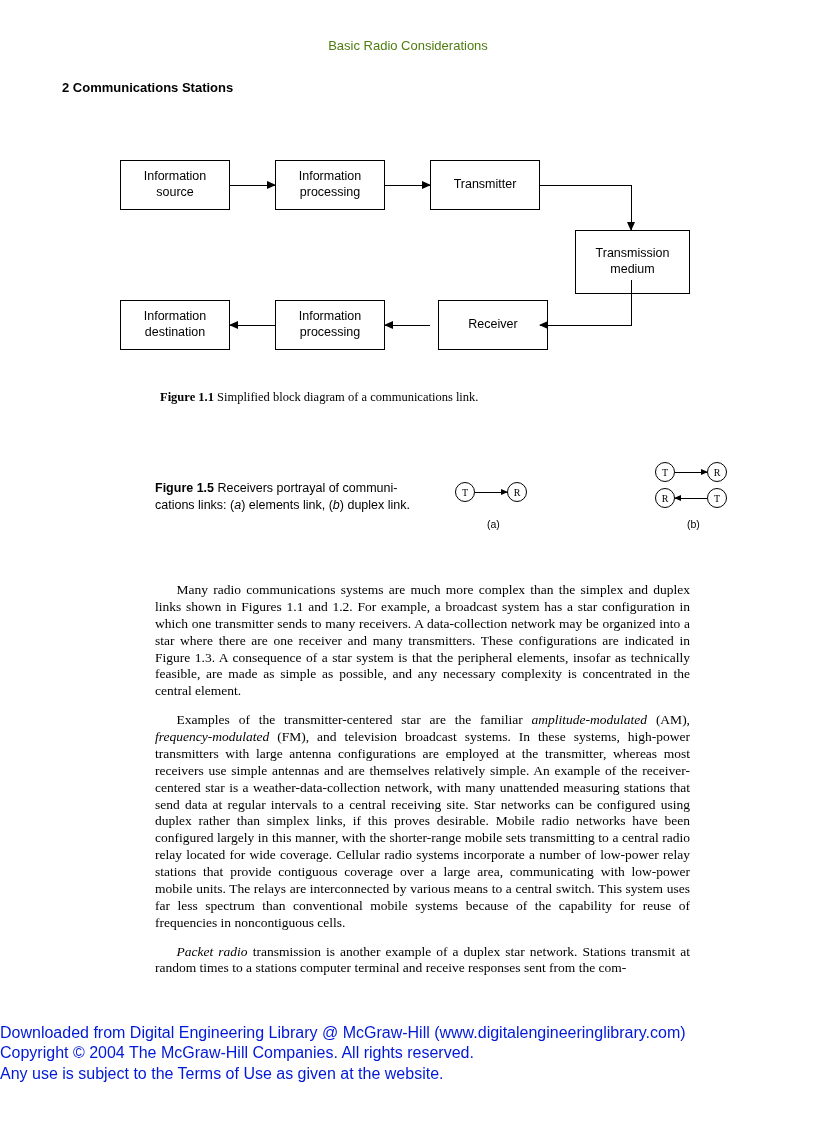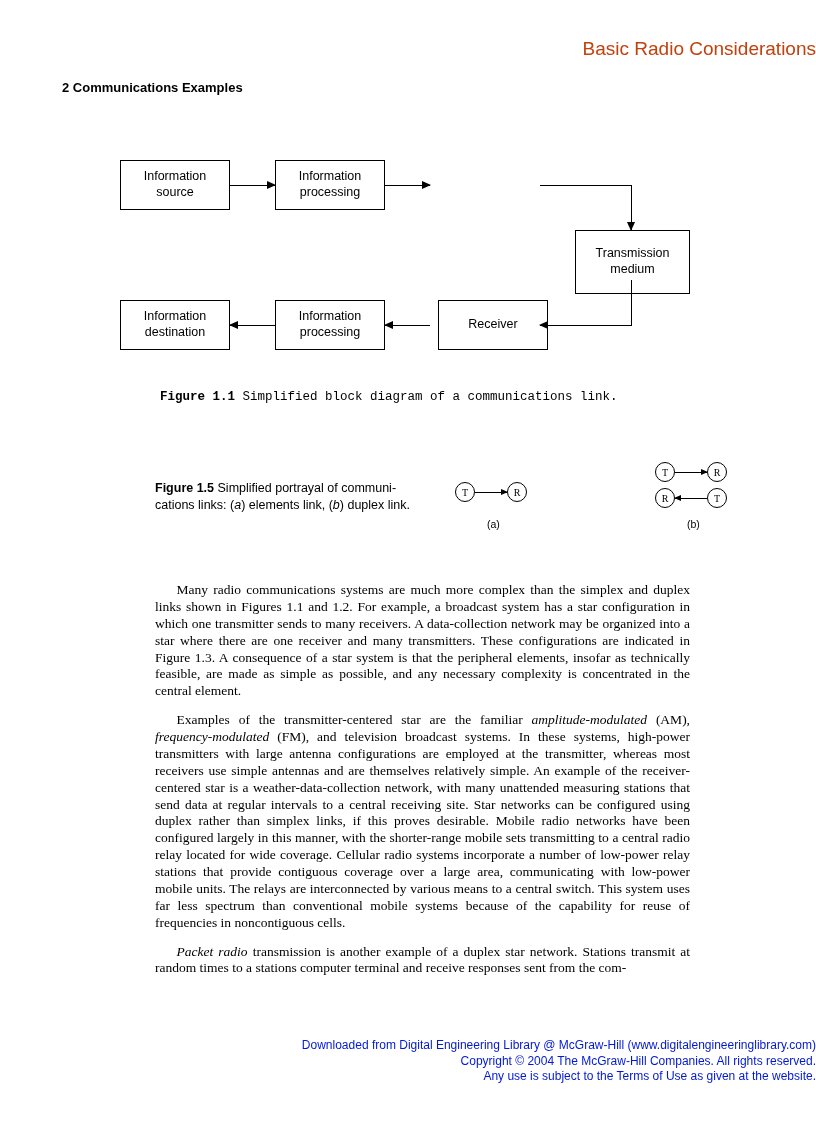--- a/index.html
+++ b/index.html
@@ -10,24 +10,24 @@
     font-family: "Times New Roman", Times, serif;
     color: #000;
     position: relative;
     overflow: hidden;
   }
   .page-header {
     position: absolute;
     top: 38px;
     left: 0;
     width: 100%;
-    text-align: right;
-    color: #c2410c;
-    font-family: Arial, Helvetica, sans-serif;
-    font-size: 19px;
+    text-align: center;
+    color: #4d7c0f;
+    font-family: Arial, Helvetica, sans-serif;
+    font-size: 13px;
   }
   .section-header {
     position: absolute;
     top: 80px;
     left: 62px;
     font-family: Arial, Helvetica, sans-serif;
     font-size: 13px;
     font-weight: bold;
   }
   .figure-area {
@@ -86,21 +86,21 @@
     content: "";
     position: absolute;
     bottom: -1px;
     left: -5px;
     border-top: 9px solid #000;
     border-left: 4.5px solid transparent;
     border-right: 4.5px solid transparent;
   }
   .caption {
     position: absolute;
-    font-family: Liberation Mono, monospace;
+    font-family: Liberation Serif, serif;
     font-size: 12.5px;
   }
   .caption .fignum { font-weight: bold; }
   
   .fig2-wrap {
     position: absolute;
     left: 155px;
     top: 472px;
     width: 590px;
     height: 80px;
@@ -153,43 +153,44 @@
   .body-text p { margin: 0; }
   .body-text p + p { margin-top: 12px; }
   .indent { text-indent: 1.6em; }
   .ital { font-style: italic; }
   
   .footer {
     position: absolute;
     bottom: 38px;
     left: 0;
     width: 100%;
-    text-align: right;
+    text-align: left;
     color: #0018d8;
     font-family: Arial, Helvetica, sans-serif;
-    font-size: 12px;
+    font-size: 16px;
     line-height: 1.3;
   }
 </style>
 </head>
 <body>
 
 <div class="page-header">Basic Radio Considerations</div>
 
 <div class="section-header">
   <span>2</span>
   <span> </span>
-  <span>Communications Examples</span>
+  <span>Communications Stations</span>
 </div>
 
 <div class="figure-area">
   <div class="diagram">
 
     <div class="box" style="left:0px; top:20px; width:110px; height:50px;">Information<br>source</div>
     <div class="box" style="left:155px; top:20px; width:110px; height:50px;">Information<br>processing</div>
+    <div class="box" style="left:310px; top:20px; width:110px; height:50px;">Transmitter</div>
     <div class="box" style="left:455px; top:90px; width:115px; height:64px;">Transmission<br>medium</div>
 
     <div class="box" style="left:318px; top:160px; width:110px; height:50px;">Receiver</div>
     <div class="box" style="left:155px; top:160px; width:110px; height:50px;">Information<br>processing</div>
     <div class="box" style="left:0px; top:160px; width:110px; height:50px;">Information<br>destination</div>
 
     <div class="arrow-h right" style="left:110px; top:45px; width:45px;"></div>
     <div class="arrow-h right" style="left:265px; top:45px; width:45px;"></div>
 
     <div class="arrow-h" style="left:420px; top:45px; width:92px;"></div>
@@ -202,21 +203,21 @@
     <div class="arrow-h left" style="left:110px; top:185px; width:45px;"></div>
   </div>
 
   <div class="caption" style="left:40px; top:250px;">
     <span class="fignum">Figure 1.1</span><span> Simplified block diagram of a communications link.</span>
   </div>
 </div>
 
 <div class="fig2-wrap">
   <div class="fig2-caption">
-    <span class="fignum">Figure 1.5</span><span> Simplified portrayal of communi-</span><br>
+    <span class="fignum">Figure 1.5</span><span> Receivers portrayal of communi-</span><br>
     <span>cations links: (</span><span class="ital">a</span><span>) elements link, (</span><span class="ital">b</span><span>) duplex link.</span>
   </div>
 
   <div class="mini" style="left:300px; top:10px; width:90px; height:60px;">
     <div class="node" style="left:0; top:0;">T</div>
     <div class="arrow-h right" style="left:20px; top:10px; width:32px;"></div>
     <div class="node" style="left:52px; top:0;">R</div>
     <div class="mini-label" style="left:32px; top:36px;">(a)</div>
   </div>
 

